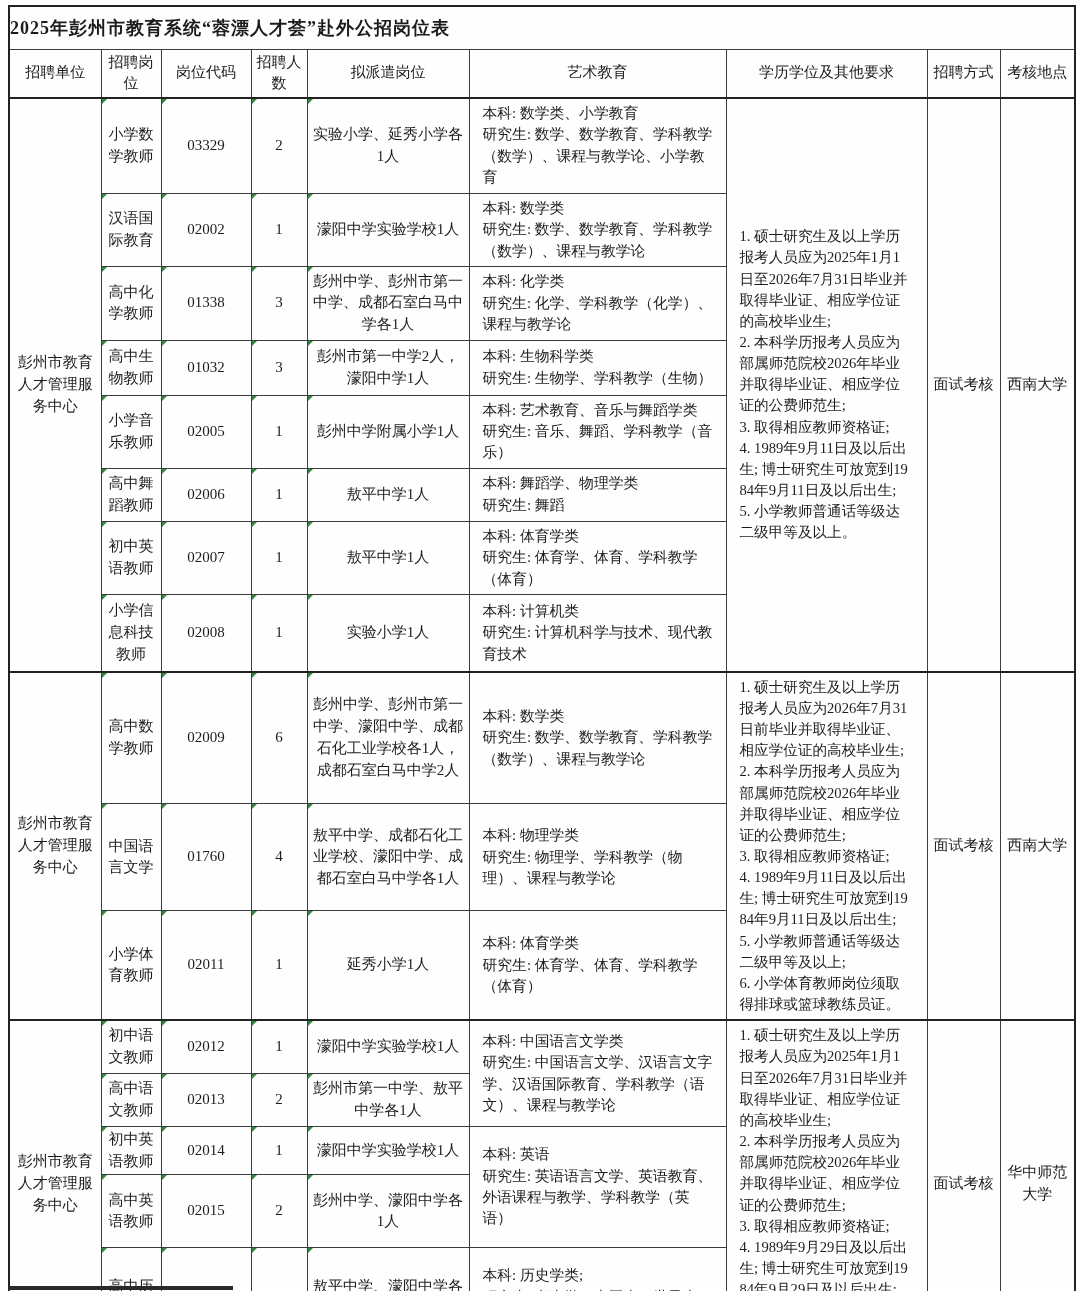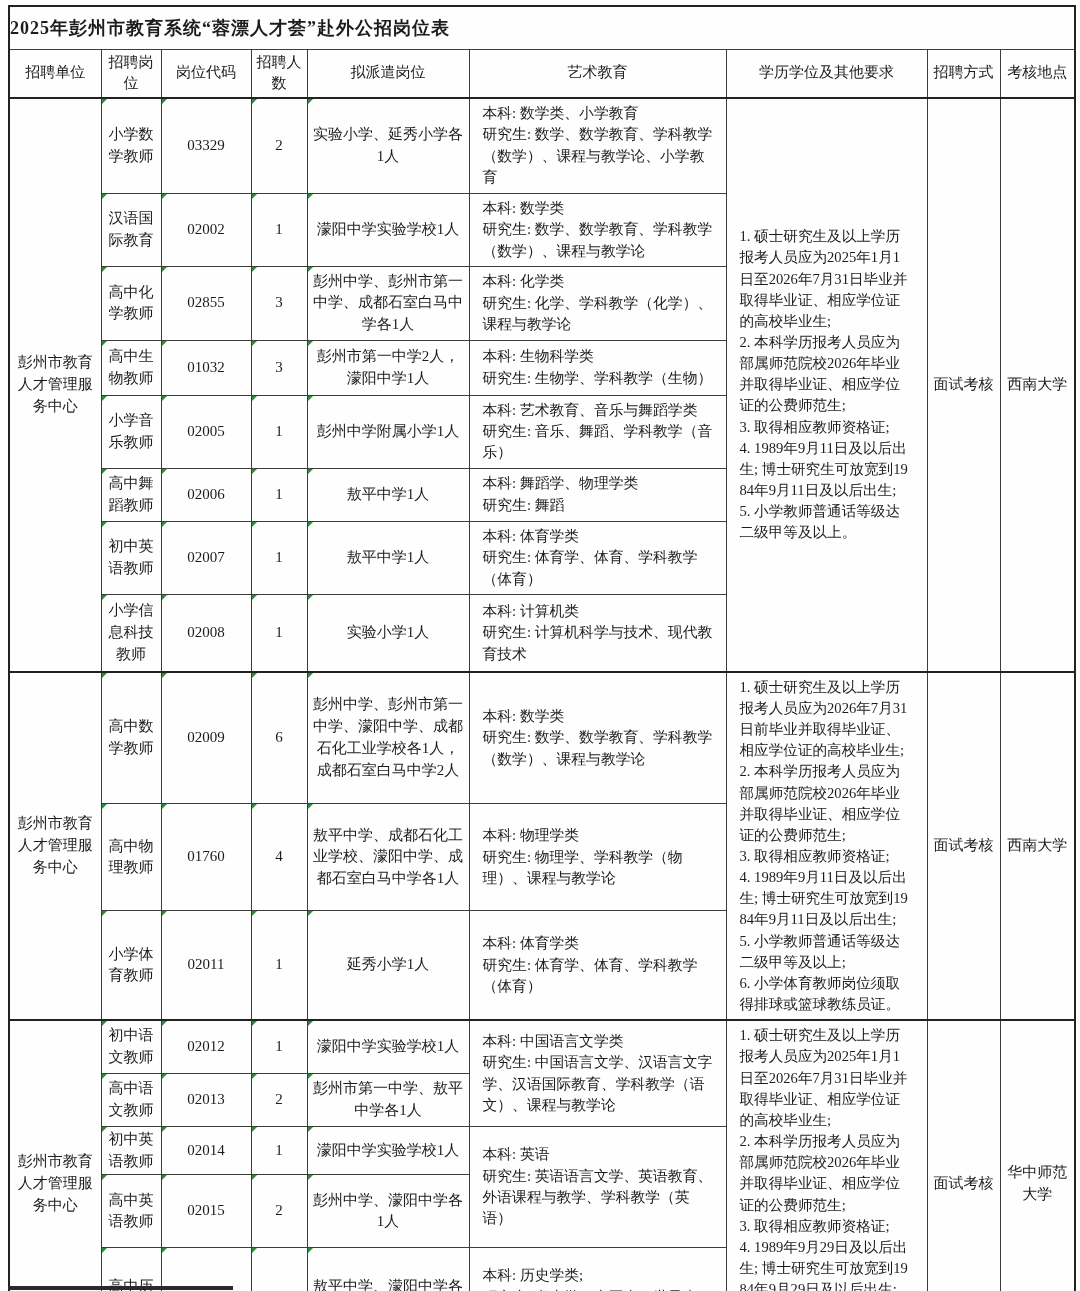--- a/index.html
+++ b/index.html
@@ -101,21 +101,21 @@
     <tr style="height:60px">
       <td class="c tri">汉语国际教育</td>
       <td class="c tri">02002</td>
       <td class="c tri">1</td>
       <td class="c tri">濛阳中学实验学校1人</td>
       <td class="l wrap maj">本科: 数学类
 研究生: 数学、数学教育、学科教学（数学）、课程与教学论</td>
     </tr>
     <tr style="height:63px">
       <td class="c tri">高中化学教师</td>
-      <td class="c tri">02855</td>
+      <td class="c tri">01338</td>
       <td class="c tri">3</td>
       <td class="c tri">彭州中学、彭州市第一中学、成都石室白马中学各1人</td>
       <td class="l wrap maj">本科: 化学类
 研究生: 化学、学科教学（化学）、课程与教学论</td>
     </tr>
     <tr style="height:55px">
       <td class="c tri">高中生物教师</td>
       <td class="c tri">01032</td>
       <td class="c tri">3</td>
       <td class="c tri">彭州市第一中学2人，濛阳中学1人</td>
@@ -168,21 +168,21 @@
       <td class="l wrap req" rowspan="3">1. 硕士研究生及以上学历报考人员应为2026年7月31日前毕业并取得毕业证、相应学位证的高校毕业生;
 2. 本科学历报考人员应为部属师范院校2026年毕业并取得毕业证、相应学位证的公费师范生;
 3. 取得相应教师资格证;
 4. 1989年9月11日及以后出生; 博士研究生可放宽到1984年9月11日及以后出生;
 5. 小学教师普通话等级达二级甲等及以上;
 6. 小学体育教师岗位须取得排球或篮球教练员证。</td>
       <td class="c" rowspan="3">面试考核</td>
       <td class="c" rowspan="3">西南大学</td>
     </tr>
     <tr style="height:100px">
-      <td class="c tri">高中物理教师</td>
+      <td class="c tri">中国语言文学</td>
       <td class="c tri">01760</td>
       <td class="c tri">4</td>
       <td class="c tri">敖平中学、成都石化工业学校、濛阳中学、成都石室白马中学各1人</td>
       <td class="l wrap maj">本科: 物理学类
 研究生: 物理学、学科教学（物理）、课程与教学论</td>
     </tr>
     <tr style="height:102px">
       <td class="c tri">小学体育教师</td>
       <td class="c tri">02011</td>
       <td class="c tri">1</td>

